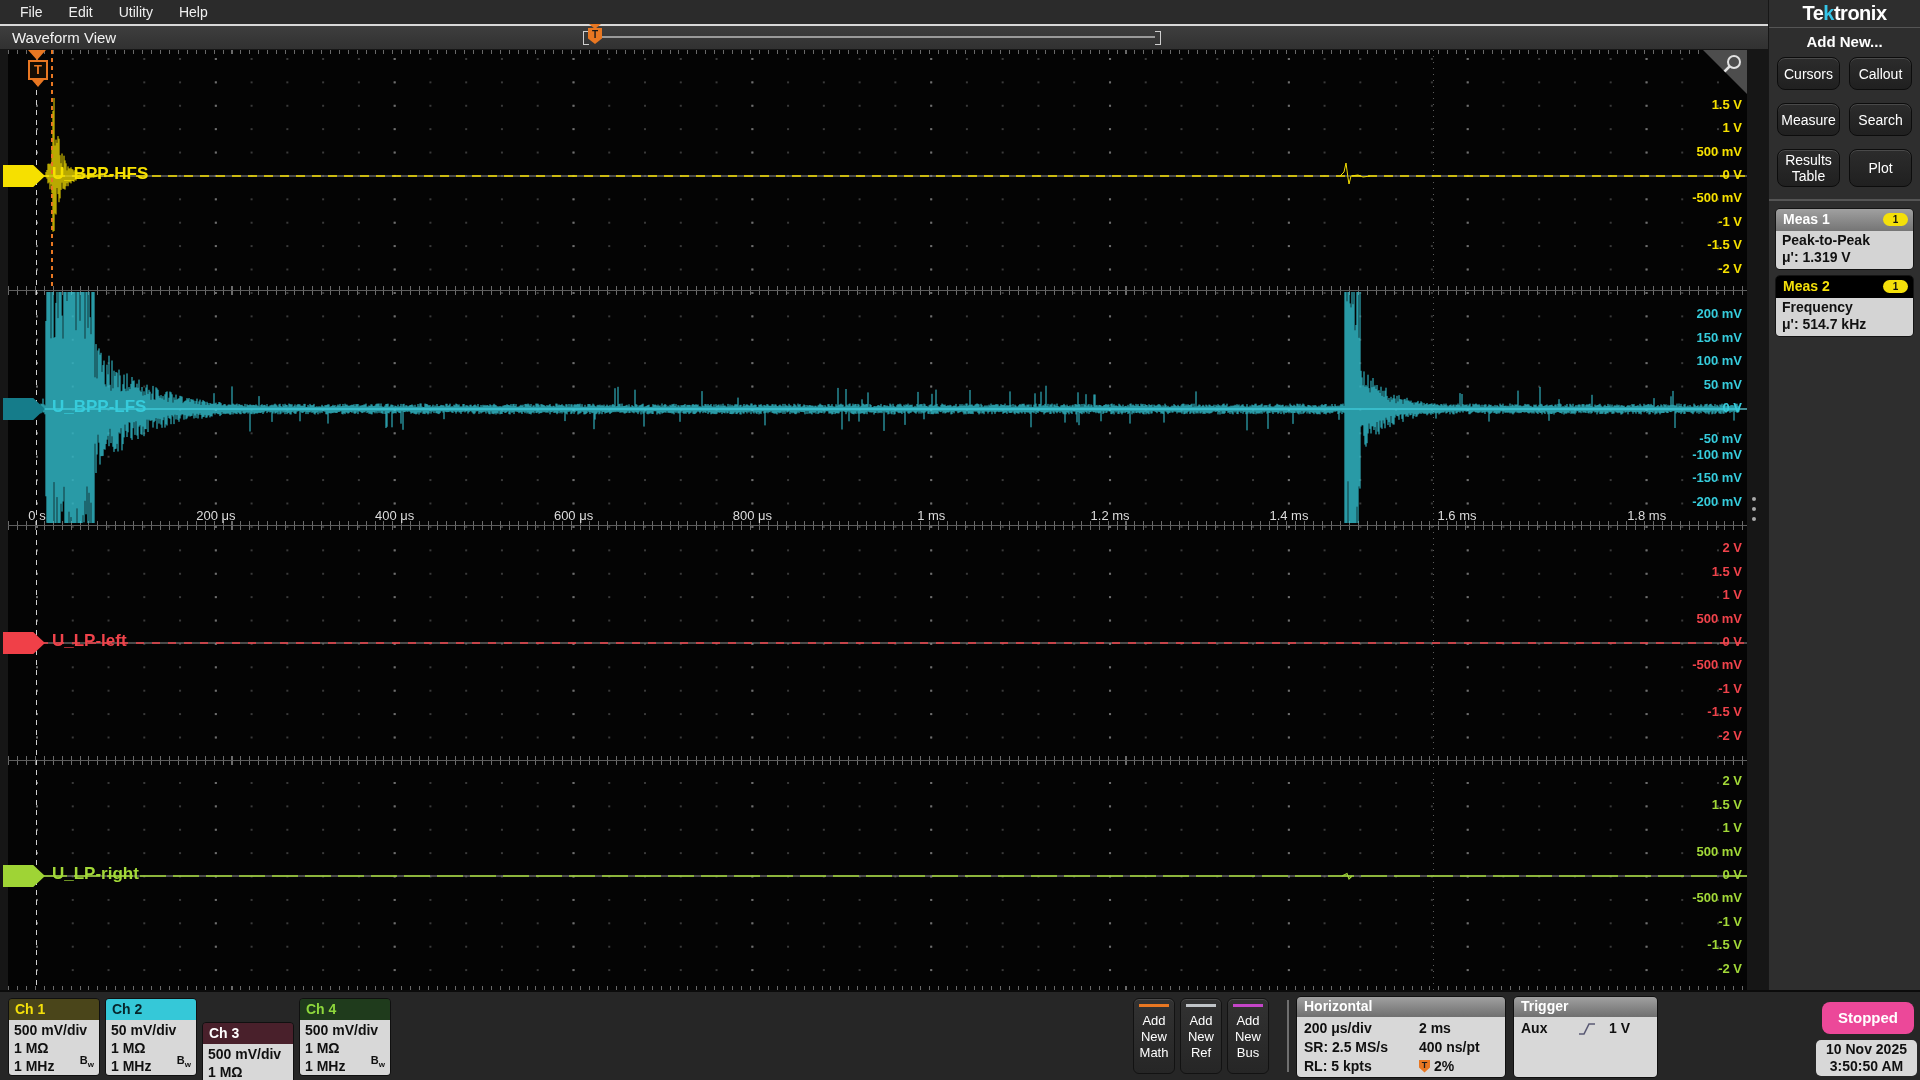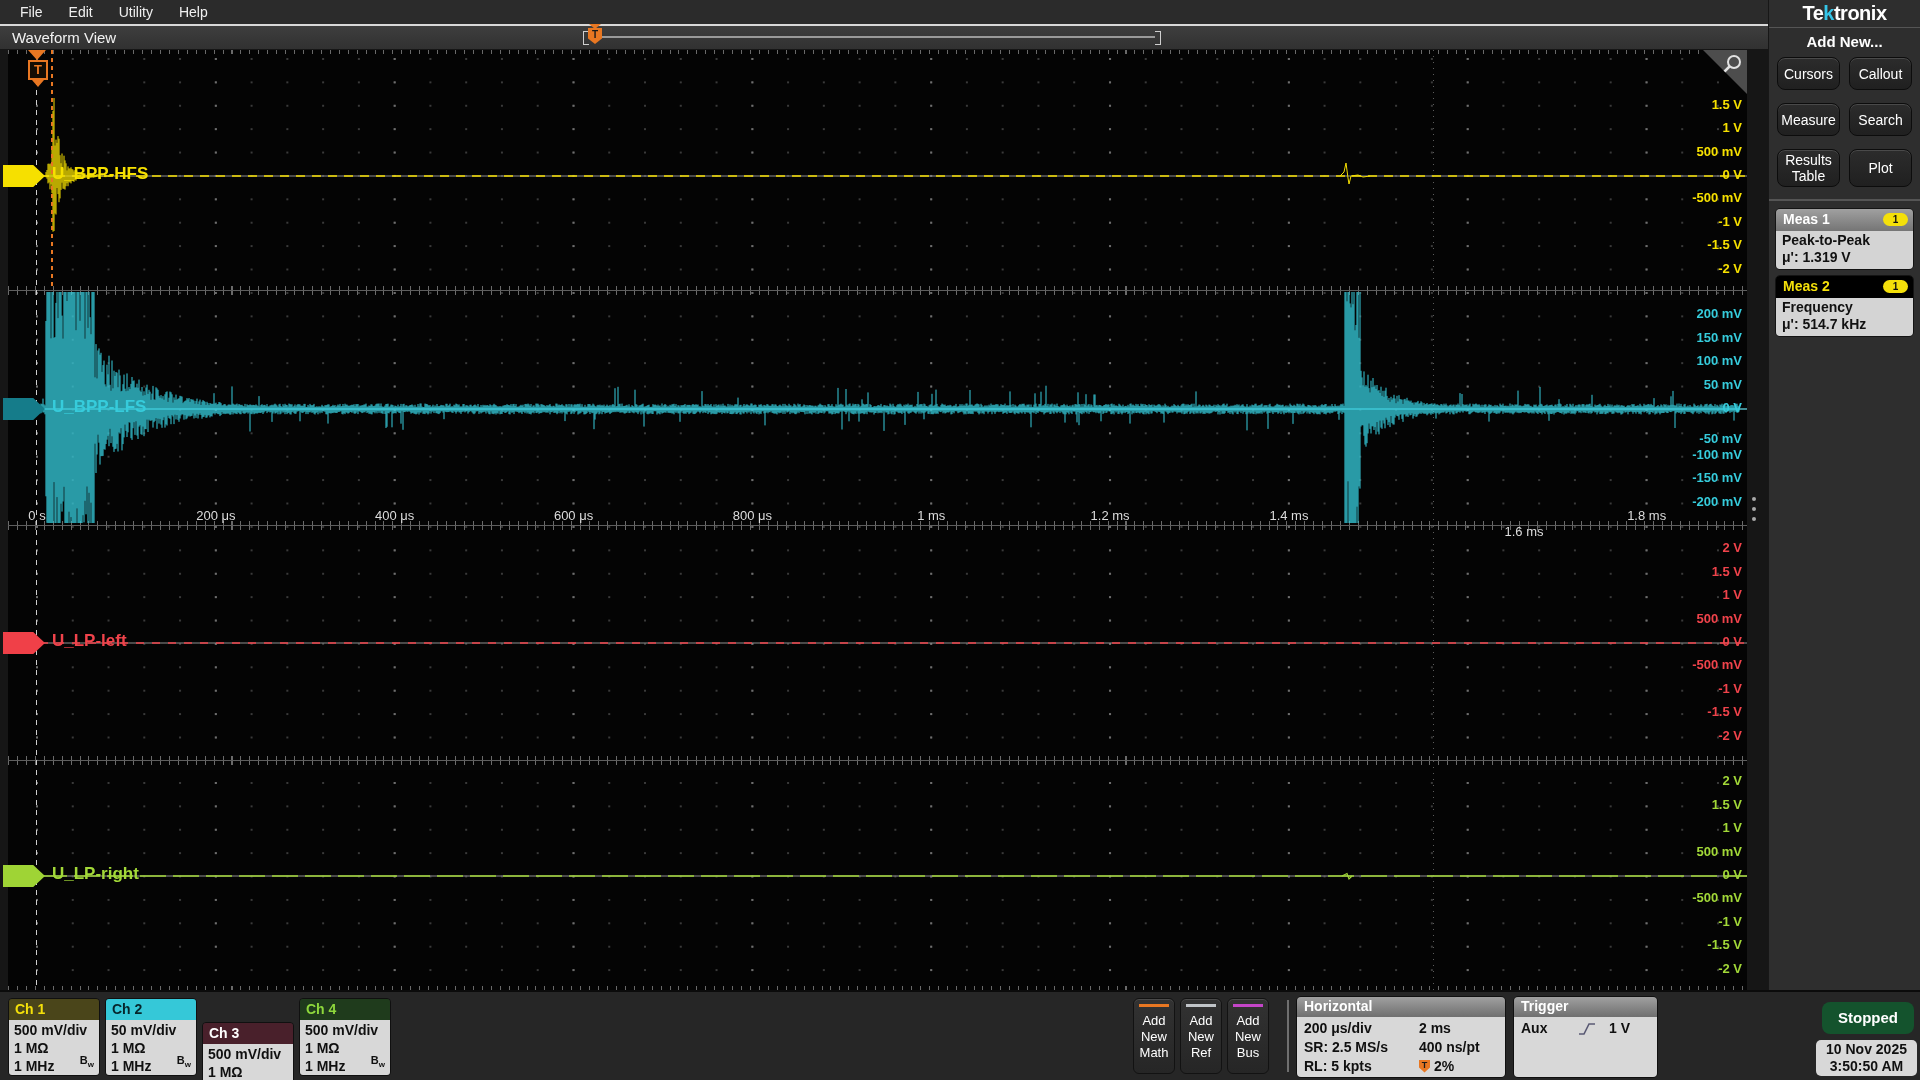--- a/index.html
+++ b/index.html
@@ -97,21 +97,21 @@
   .addbtn .ln{color:#fff;font-size:13px;line-height:16px;}
   .bb-sep{position:absolute;left:1287px;top:8px;width:2px;height:72px;background:#6f6f6f;}
   .bpanel{position:absolute;top:4px;border-radius:5px;overflow:hidden;border:1px solid #101010;box-sizing:border-box;}
   .bpanel-head{height:20px;background:linear-gradient(#a0a0a0,#6f6f6f);color:#fff;font-size:14px;font-weight:bold;padding:1px 0 0 7px;box-sizing:border-box;}
   .bpanel-body{position:relative;background:#d8d8d8;height:60px;color:#101010;font-size:14px;font-weight:600;}
   .hrow{position:absolute;left:7px;line-height:18px;}
   .hrow2{position:absolute;left:122px;line-height:18px;display:flex;align-items:center;gap:4px;}
   .hflag{display:inline-block;width:11px;height:13px;background:#e87722;color:#1a1a1a;font-size:9px;font-weight:bold;
      text-align:center;line-height:11px;clip-path:polygon(0 0,100% 0,100% 62%,50% 100%,0 62%);}
   .acq-row1{display:flex;justify-content:space-between;padding:2px 8px 0 7px;}
-  .stopped{position:absolute;left:1822px;top:10px;width:92px;height:32px;background:#14532d;border-radius:8px;
+  .stopped{position:absolute;left:1822px;top:10px;width:92px;height:32px;background:#ec4899;border-radius:8px;
      color:#fff;font-size:15px;font-weight:bold;text-align:center;line-height:32px;}
   .datetime{position:absolute;left:1816px;top:48px;width:101px;height:36px;background:#d8d8d8;border-radius:5px;
      color:#101010;font-size:14px;font-weight:600;text-align:center;line-height:17px;padding-top:1px;box-sizing:border-box;}
 </style>
 </head>
 <body>
 
 <div class="menubar">
   <div class="menu-items" id="menu-items">
       <div class="menu-item">File</div>
@@ -228,21 +228,21 @@
       <div class="axis-label" style="top: 911.2px; color: rgb(162, 216, 56);">-1.5 V</div>
       <div class="axis-label" style="top: 934.6px; color: rgb(162, 216, 56);">-2 V</div>
       <div class="time-label" style="left: 37px;">0 s</div>
       <div class="time-label" style="left: 215.85px;">200 μs</div>
       <div class="time-label" style="left: 394.7px;">400 μs</div>
       <div class="time-label" style="left: 573.55px;">600 μs</div>
       <div class="time-label" style="left: 752.4px;">800 μs</div>
       <div class="time-label" style="left: 931.25px;">1 ms</div>
       <div class="time-label" style="left: 1110.1px;">1.2 ms</div>
       <div class="time-label" style="left: 1288.95px;">1.4 ms</div>
-      <div class="time-label" style="left: 1524px; margin-top: 16px;">1.6 ms</div>
+      <div class="time-label" style="left: 1457px;">1.6 ms</div>
       <div class="time-label" style="left: 1646.65px;">1.8 ms</div>
     </div>
 </div>
 
 <div class="sidebar">
   <div class="brand">
     <span>Te</span><span class="k">k</span><span>tronix</span>
   </div>
   <div class="side-sep sep1"></div>
   <div class="add-new">Add New...</div>

